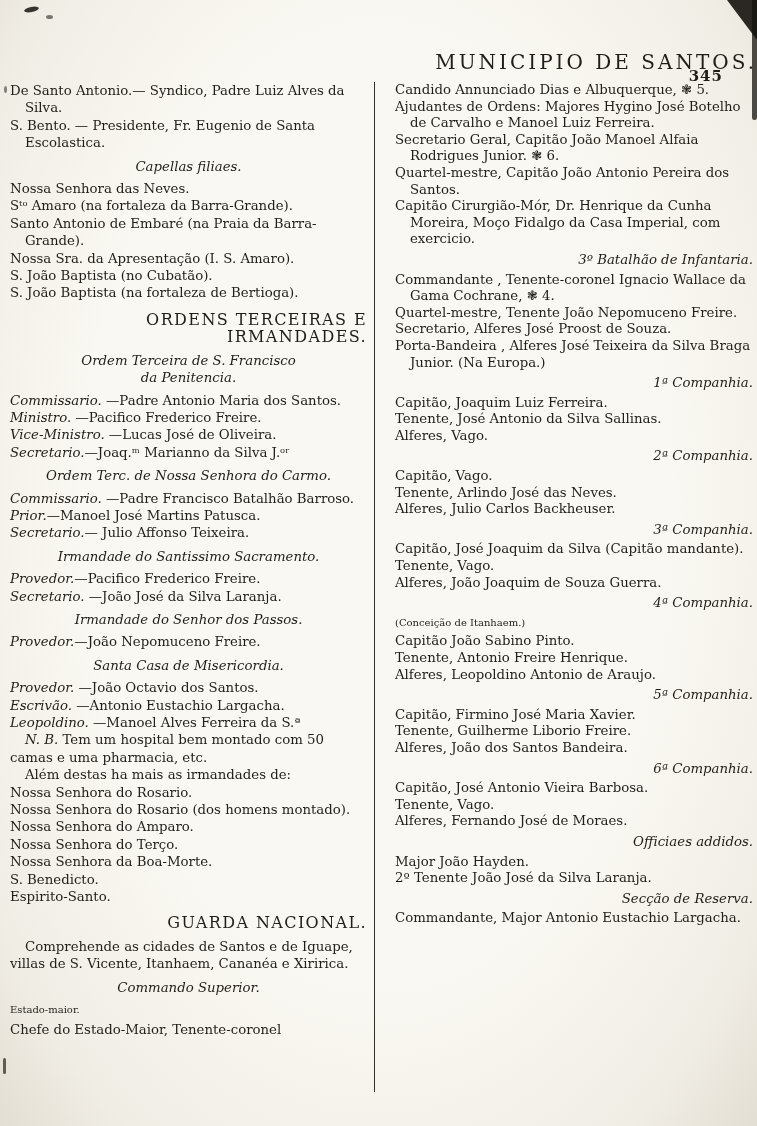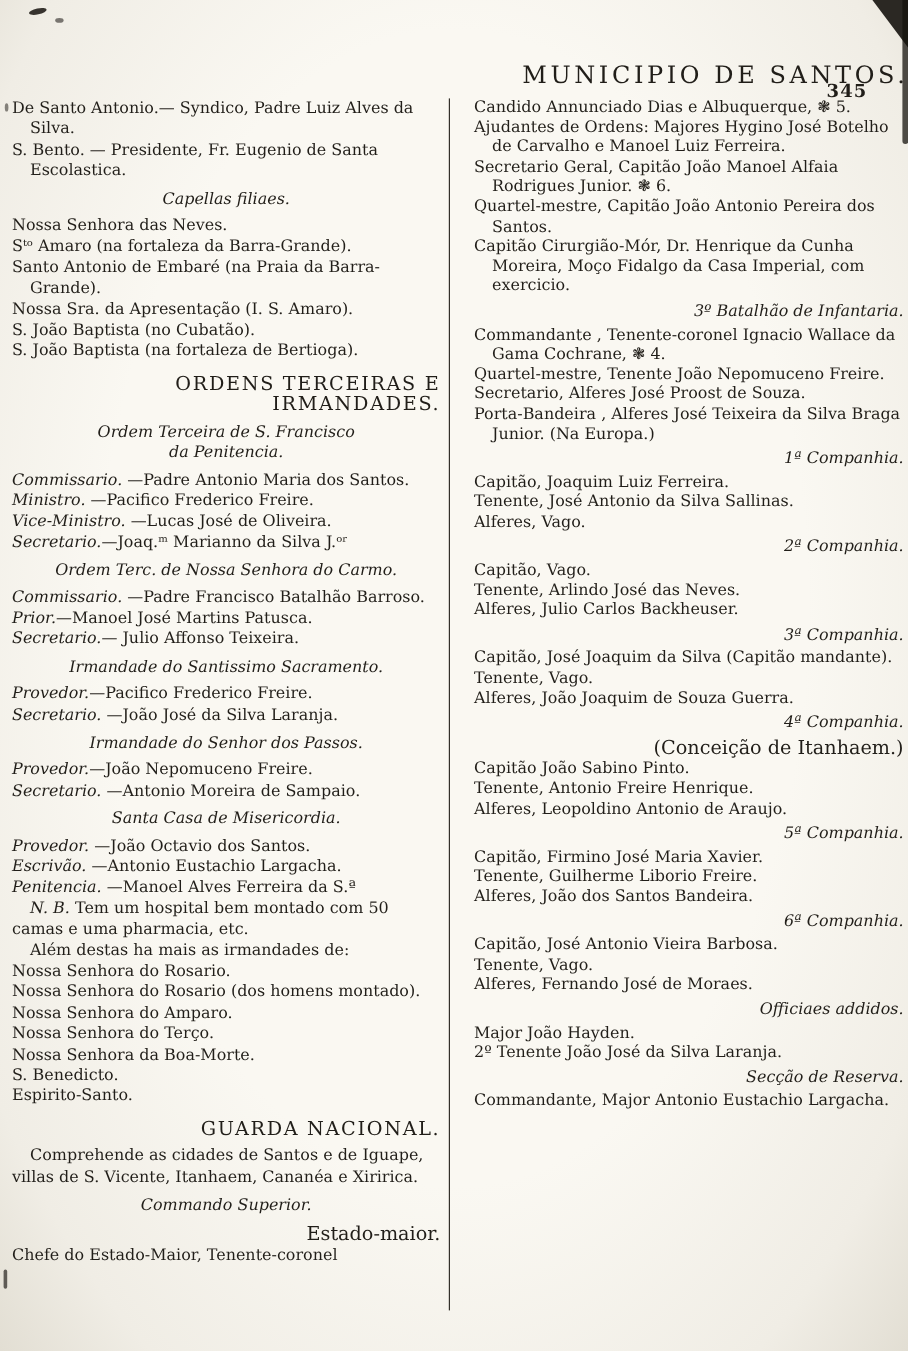--- a/index.html
+++ b/index.html
@@ -16,21 +16,21 @@
   .col-left{width:364px;box-sizing:border-box;padding-right:7px;}
   .col-right{flex:1;border-left:1px solid #33302a;padding-left:20px;min-height:1010px;}
   p{margin:0;font-size:13.3px;line-height:17.4px;}
   .col-right p{line-height:16.6px;}
   .hang{padding-left:15px;text-indent:-15px;}
   .ind{text-indent:15px;}
   .plain{padding-left:0;}
   .hi{font-style:italic;text-align:center;margin:6px 0 5px;white-space:pre-line;}
   .col-right .hi{margin:4px 0 3px;text-align:right;}
   .hc{text-align:right;font-size:16px;letter-spacing:1.4px;margin:9px 0 6px;font-weight:normal;}
-  .hs{text-align:right;font-size:16px;margin:2px 0;}
+  .hs{text-align:left;font-size:10px;margin:2px 0;}
   .lbl{font-style:italic;}
   
   .art{position:absolute;background:#16130e;}
   .art-corner{position:absolute;top:0;right:0;width:0;height:0;background:none;
     border-top:40px solid #1a1712;border-left:30px solid transparent;opacity:.92;}
   .art-edge{top:0;right:0;width:5px;height:120px;opacity:.75;border-radius:0 0 3px 3px;}
   .art-s1{top:7px;left:24px;width:15px;height:5px;border-radius:50%;transform:rotate(-12deg);opacity:.85;}
   .art-s2{top:15px;left:46px;width:7px;height:4px;border-radius:50%;opacity:.55;}
   .art-s3{top:1058px;left:3px;width:3px;height:16px;border-radius:2px;opacity:.65;}
   .art-s4{top:86px;left:4px;width:3px;height:7px;border-radius:50%;opacity:.5;}
@@ -72,25 +72,24 @@
       <p class="hang"><i class="lbl">Secretario.</i><span>—Joaq.ᵐ Marianno da Silva J.ᵒʳ</span></p>
       <p class="hi">Ordem Terc. de Nossa Senhora do Carmo.</p>
       <p class="hang"><i class="lbl">Commissario.</i><span> —Padre Francisco Batalhão Barroso.</span></p>
       <p class="hang"><i class="lbl">Prior.</i><span>—Manoel José Martins Patusca.</span></p>
       <p class="hang"><i class="lbl">Secretario.</i><span>— Julio Affonso Teixeira.</span></p>
       <p class="hi">Irmandade do Santissimo Sacramento.</p>
       <p class="hang"><i class="lbl">Provedor.</i><span>—Pacifico Frederico Freire.</span></p>
       <p class="hang"><i class="lbl">Secretario.</i><span> —João José da Silva Laranja.</span></p>
       <p class="hi">Irmandade do Senhor dos Passos.</p>
       <p class="hang"><i class="lbl">Provedor.</i><span>—João Nepomuceno Freire.</span></p>
-      <p class="hang"><i class="lbl">Secretario.</i><span> —Antonio Moreira de Sampaio.</span></p>
       <p class="hi">Santa Casa de Misericordia.</p>
       <p class="hang"><i class="lbl">Provedor.</i><span> —João Octavio dos Santos.</span></p>
       <p class="hang"><i class="lbl">Escrivão.</i><span> —Antonio Eustachio Largacha.</span></p>
-      <p class="hang"><i class="lbl">Penitencia.</i><span> —Manoel Alves Ferreira da S.ª</span></p>
+      <p class="hang"><i class="lbl">Leopoldino.</i><span> —Manoel Alves Ferreira da S.ª</span></p>
       <p class="ind"><i class="lbl">N. B.</i><span> Tem um hospital bem montado com 50 camas e uma pharmacia, etc.</span></p>
       <p class="ind">Além destas ha mais as irmandades de:</p>
       <p class="hang">Nossa Senhora do Rosario.</p>
       <p class="hang">Nossa Senhora do Rosario (dos homens montado).</p>
       <p class="hang">Nossa Senhora do Amparo.</p>
       <p class="hang">Nossa Senhora do Terço.</p>
       <p class="hang">Nossa Senhora da Boa-Morte.</p>
       <p class="hang">S. Benedicto.</p>
       <p class="hang">Espirito-Santo.</p>
       <p class="hc">GUARDA NACIONAL.</p>

